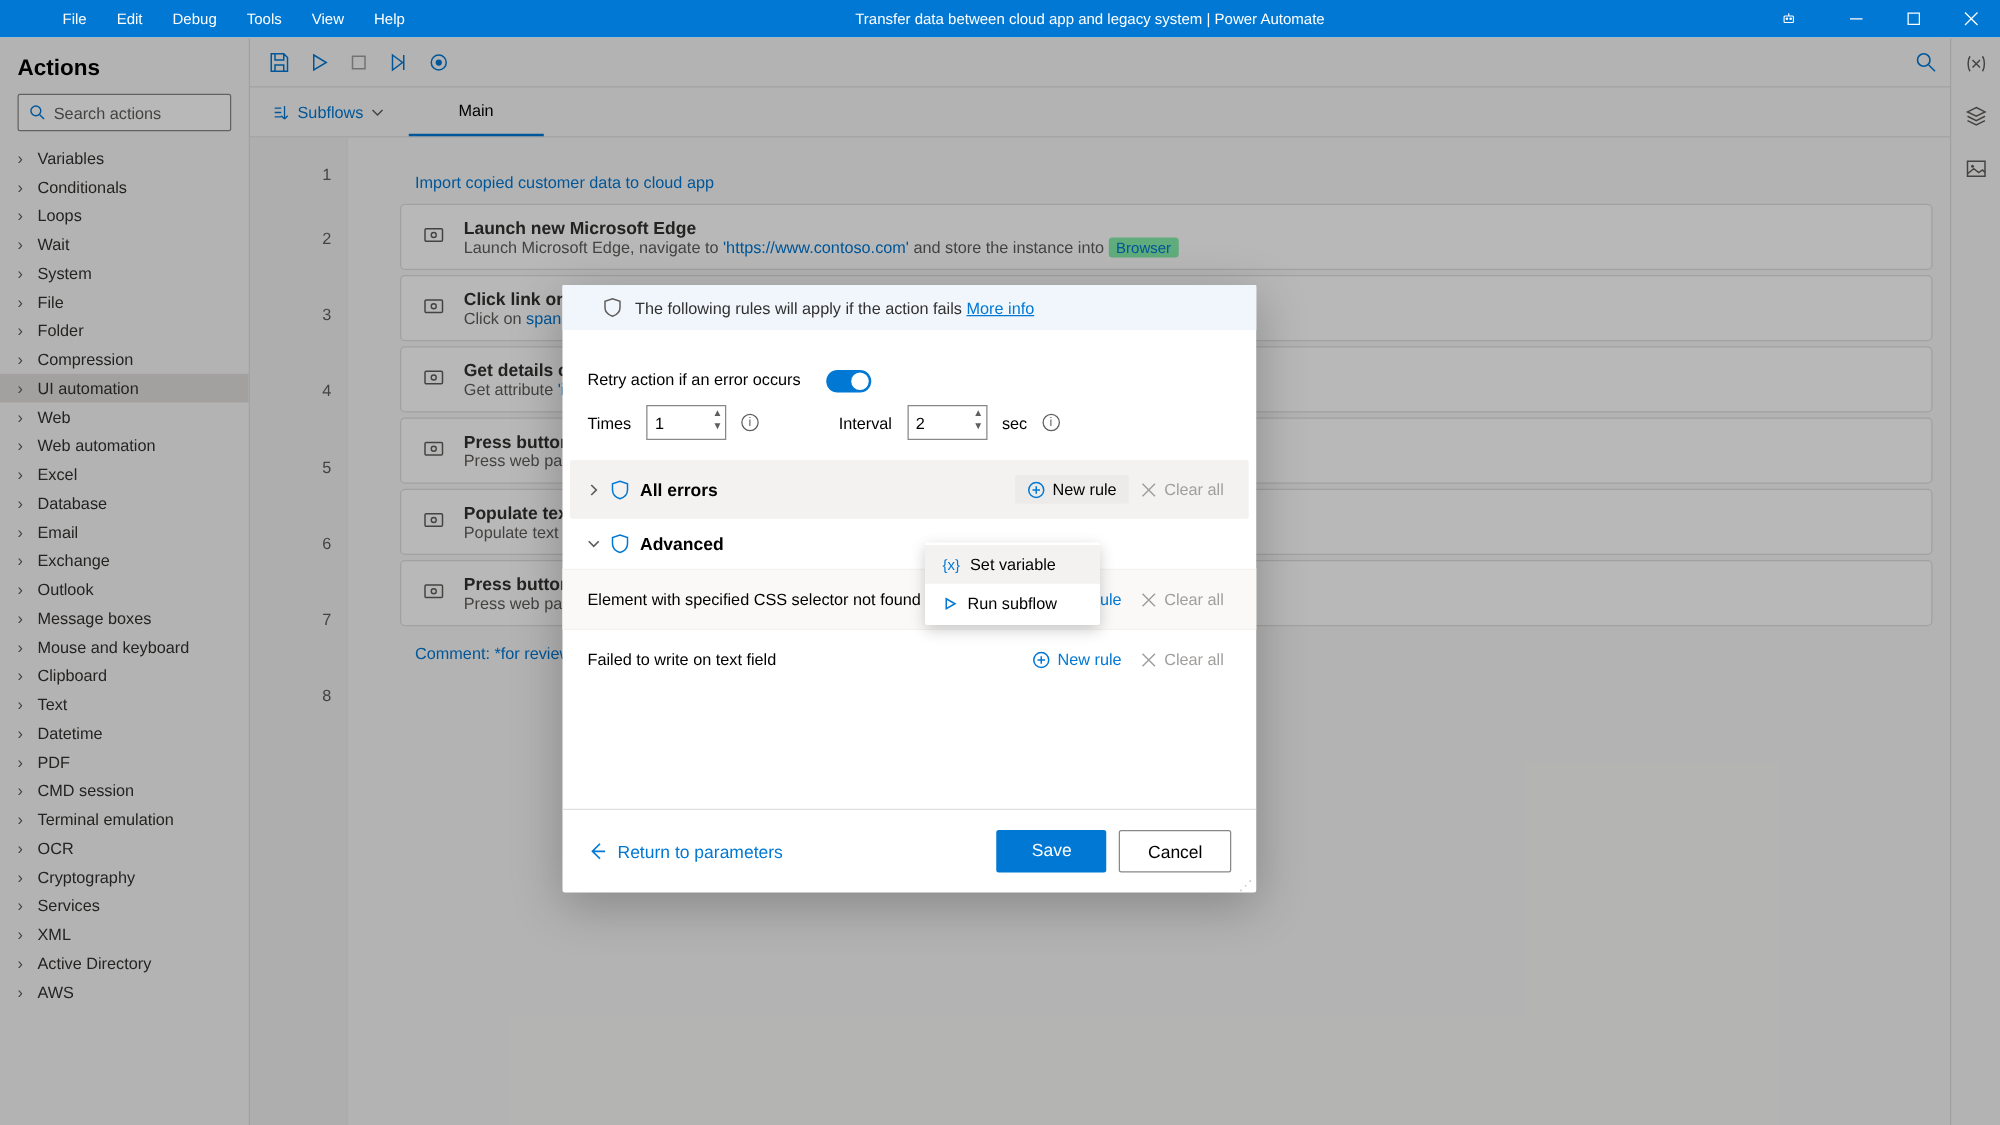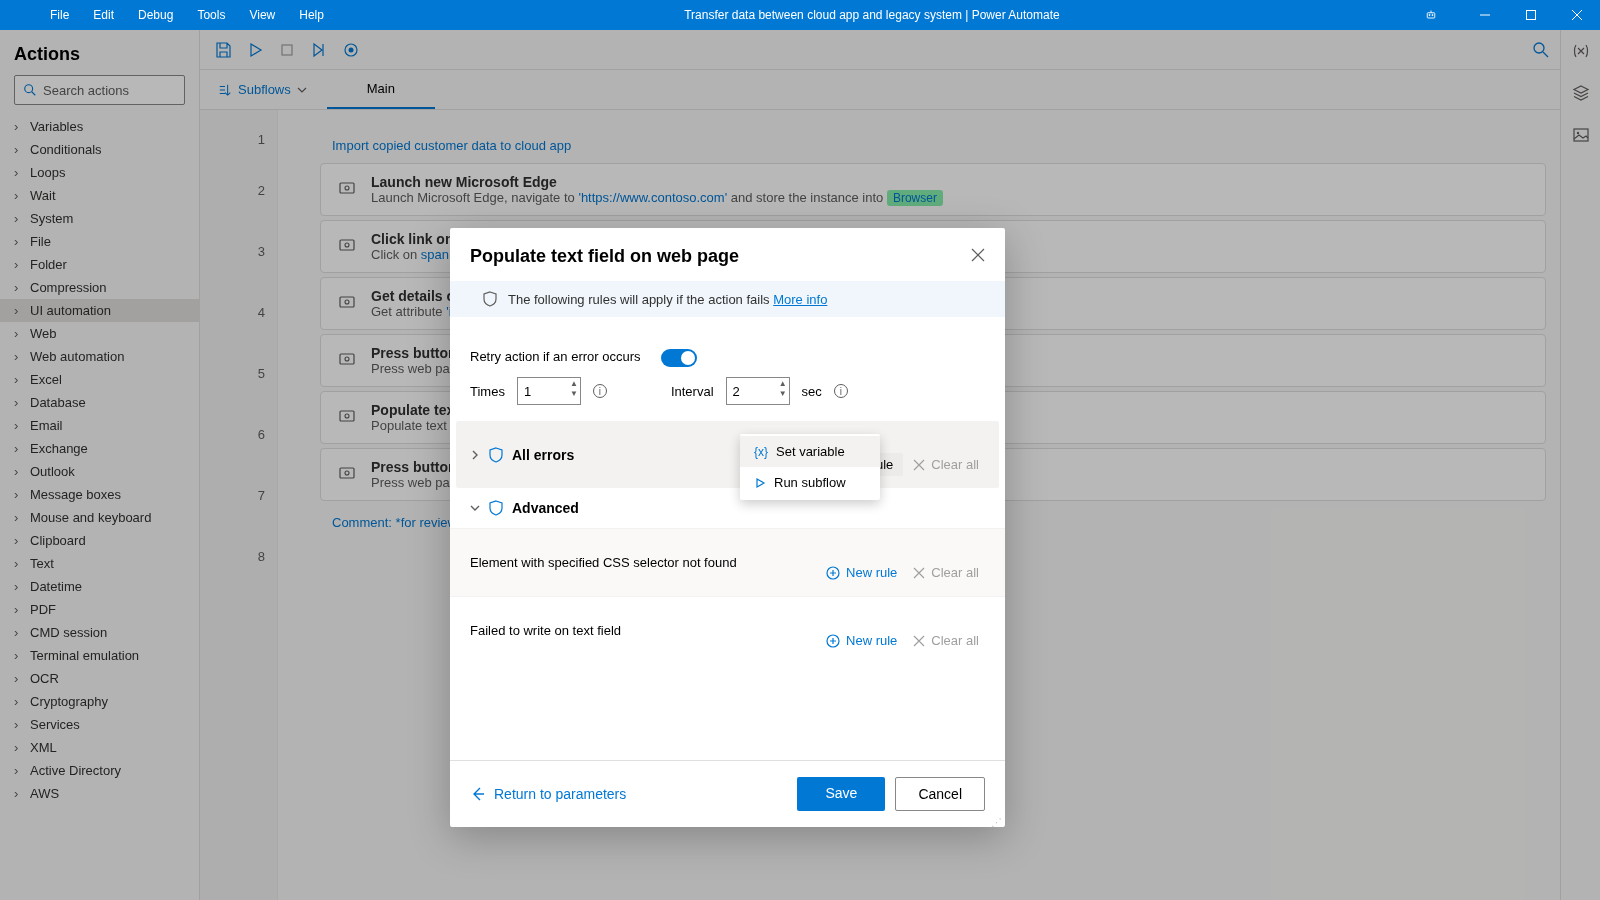--- a/index.html
+++ b/index.html
@@ -60,21 +60,21 @@
 .retry-row { padding: 32px 20px 10px 20px; display:flex; align-items:flex-start; gap:20px; font-size:13px; }
 .toggle { width: 36px; height:18px; background:#0078d4; border-radius:9px; position:relative; cursor:pointer; }
 .toggle::after { content:""; position:absolute; right:2px; top:2px; width:14px; height:14px; background:#fff; border-radius:50%; }
 .times-row { padding: 0 20px 16px 20px; display:flex; align-items:center; gap:12px; font-size:13px; }
 .num-input { width: 64px; height:28px; border:1px solid #8a8886; display:flex; align-items:center; padding:0 6px; position:relative; }
 .num-input .spin { position:absolute; right:2px; top:1px; display:flex; flex-direction:column; font-size:8px; color:#605e5c; line-height:10px; cursor:pointer;}
 .info-icon { width:14px; height:14px; border:1px solid #605e5c; border-radius:50%; display:inline-flex; align-items:center; justify-content:center; font-size:10px; color:#605e5c; }
 .section-row { padding: 12px 14px; margin: 0 6px; display:flex; align-items:center; gap:8px; font-size:14px; }
 .section-row.all-errors { background:#f3f2f1; border-radius:2px; }
 .shield { width:16px; height:16px; }
-.row-actions { margin-left:auto; display:flex; gap:4px; align-items:center;margin-top:20px; }
+.row-actions { margin-left:auto; display:flex; gap:4px; align-items:center; }
 .new-rule-btn { background:#edebe9; border-radius:2px; padding:4px 10px; display:flex; align-items:center; gap:6px; font-size:13px; cursor:pointer; }
 .new-rule-link { color:#0078d4; display:flex; align-items:center; gap:6px; font-size:13px; cursor:pointer; padding:4px 6px;}
 .clear-all { color:#a19f9d; display:flex; align-items:center; gap:6px; font-size:13px; padding:4px 6px;}
 .advanced-item { padding: 12px 20px; font-size:13px; display:flex; align-items:center; border-top:1px solid #f3f2f1;}
 .advanced-item.alt { background:#faf9f8; }
 .dialog-footer { border-top:1px solid #e1dfdd; padding: 16px 20px; display:flex; align-items:center; }
 .return-link { color:#0078d4; font-size:14px; display:flex; align-items:center; gap:8px; cursor:pointer; }
 .footer-btns { margin-left:auto; display:flex; gap:10px; }
 .btn-primary { background:#0078d4; color:#fff; padding:8px 28px; border-radius:2px; font-size:14px; cursor:pointer; }
 .btn-secondary { background:#fff; border:1px solid #8a8886; padding:8px 22px; border-radius:2px; font-size:14px; cursor:pointer; }
@@ -420,26 +420,20 @@
     <div class="right-rail-icon"><svg viewBox="0 0 18 18">
           <rect x="2" y="3" width="14" height="12" stroke="#605e5c" fill="none" stroke-width="1.2"></rect>
           <circle cx="6" cy="7" r="1.2" fill="#605e5c"></circle>
           <path d="M2 13l5-4 4 3 3-2 2 2" stroke="#605e5c" fill="none" stroke-width="1.2"></path>
         </svg></div>
   </div>
 
   <div class="scrim"></div>
 
   <div class="dialog">
-    <div class="dialog-header">
-      <div class="dialog-title">Populate text field on web page</div>
-      <div class="dialog-close"><svg width="14" height="14" viewBox="0 0 14 14">
-            <path d="M1 1l12 12M13 1L1 13" stroke="#605e5c" stroke-width="1.2"></path>
-          </svg></div>
-    </div>
     <div class="info-bar">
       <svg width="16" height="16" viewBox="0 0 16 16">
           <path d="M8 1l6 2v5c0 4-3 6-6 7-3-1-6-3-6-7V3z" fill="none" stroke="#605e5c" stroke-width="1.2"></path>
         </svg>
       <span><span>The following rules will apply if the action fails </span><a>More info</a></span>
     </div>
     <div class="retry-row">
       <span>Retry action if an error occurs</span>
       <div class="toggle"></div>
     </div>

